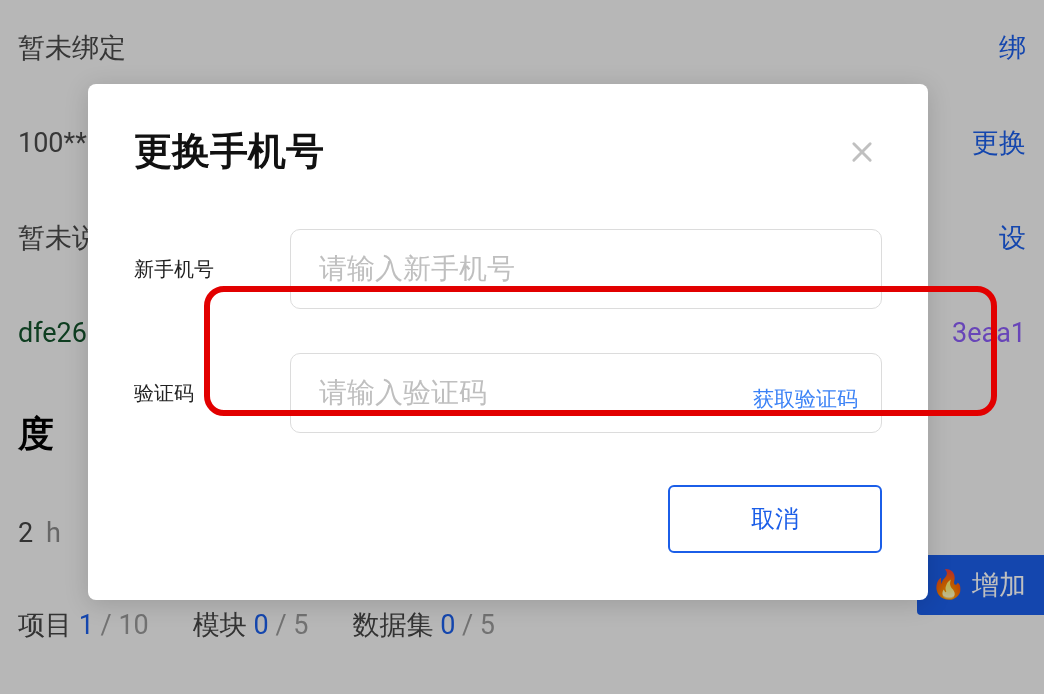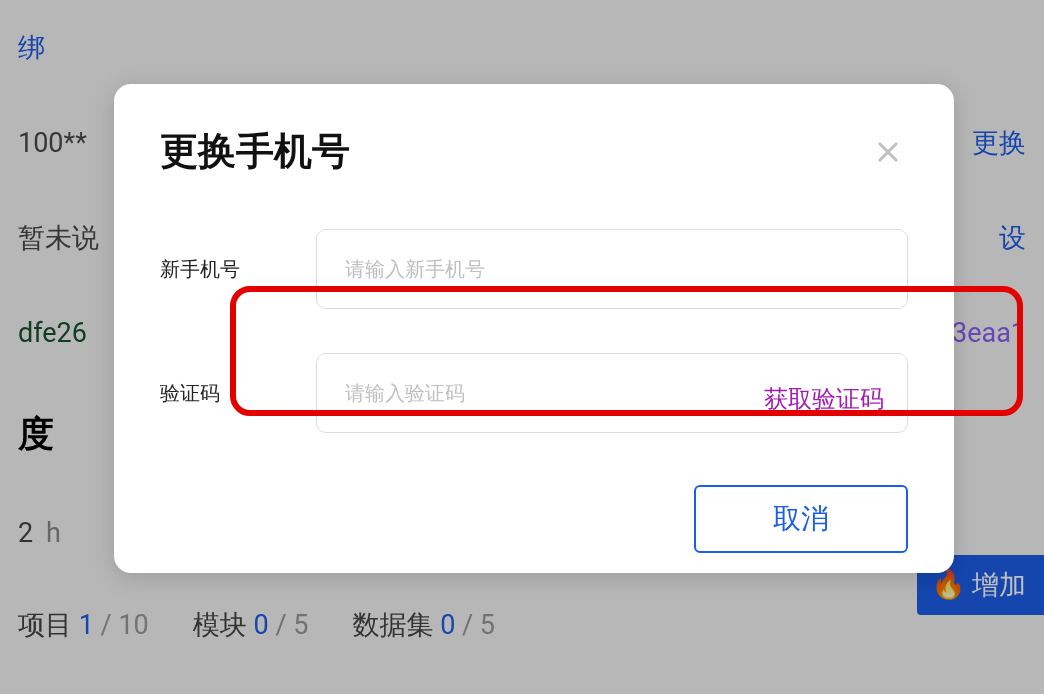--- a/index.html
+++ b/index.html
@@ -19,47 +19,48 @@
   .counts-row .num { color:#1b5ee8; }
   .counts-row .den { color:#999; }
 
   .add-btn { position:absolute; right:0; top:555px; height:60px; background:#1b5ee8; color:#fff; font-size:27px; padding:0 18px 0 14px; display:flex; align-items:center; gap:6px; border-top-left-radius:4px; border-bottom-left-radius:4px;}
   .add-btn .fire { font-size:28px; line-height:1; }
 
   
   .overlay { position:absolute; inset:0; background:rgba(0,0,0,0.25); }
 
   
-  .modal { position:absolute; left:88px; top:84px; width:840px; background:#fff; border-radius:17px; padding:42px 46px 20px 46px; box-shadow:0 4px 24px rgba(0,0,0,.15);margin-left:26px;}
+  .modal { position:absolute; left:88px; top:84px; width:840px; background:#fff; border-radius:8px; padding:42px 46px 47px 46px; box-shadow:0 4px 24px rgba(0,0,0,.15);}
   .modal-header { display:flex; justify-content:space-between; align-items:center; }
   .modal-title { font-size:38px; font-weight:600; color:#111; }
   .close-btn { width:40px; height:40px; display:flex; align-items:center; justify-content:center; cursor:pointer; color:#c0c0c0;}
   .close-btn svg { width:28px; height:28px; }
 
   .form-row { display:flex; align-items:center; margin-top:52px; }
   .form-row.code { margin-top:44px;justify-content:center; }
   .form-label { width:156px; font-size:20px; color:#222; }
   .input-wrap { flex:1; position:relative; }
-  .text-input { width:100%; height:80px; border:1px solid #dcdcdc; border-radius:10px; padding:0 28px; font-size:20px; color:#333; outline:none; background:#fff;}
+  .text-input { width:100%; height:80px; border:1px solid #dcdcdc; border-radius:10px; padding:0 28px; font-size:28px; color:#333; outline:none; background:#fff;}
   .text-input::placeholder { color:#bfbfbf; }
   .code-input { padding-right:200px; }
-  .get-code { position:absolute; right:24px; top:12px; bottom:0; display:flex; align-items:center; font-size:24px; color:#a21caf; cursor:pointer; background:none; border:none;}
+  .get-code { position:absolute; right:24px; top:12px; bottom:0; display:flex; align-items:center; font-size:21px; color:#3b82f6; cursor:pointer; background:none; border:none;}
 
   .highlight-box { position:absolute; left:116px; top:202px; width:793px; height:130px; border:6px solid #e20000; border-radius:20px; pointer-events:none;}
 
   .modal-actions { display:flex; justify-content:flex-end; gap:48px; margin-top:52px;}
-  .btn { width:214px; height:68px; border-radius:6px; font-size:28px; display:flex; align-items:center; justify-content:center; cursor:pointer;}
+  .btn { width:214px; height:68px; border-radius:6px; font-size:24px; display:flex; align-items:center; justify-content:center; cursor:pointer;}
   .btn-cancel { background:#fff; color:#1b5ee8; border:2px solid #1b5ee8; }
   .btn-confirm { background:#b6c8f4; color:#fff; border:none; }
 </style>
 </head>
 <body>
 
 <div class="bg">
   <div class="bg-row">
+    <span class="left">暂未绑定</span>
     <span class="right">绑</span>
   </div>
   <div class="bg-row">
     <span class="left">100**</span>
     <span class="right">更换</span>
   </div>
   <div class="bg-row">
     <span class="left">暂未说</span>
     <span class="right">设</span>
   </div>

